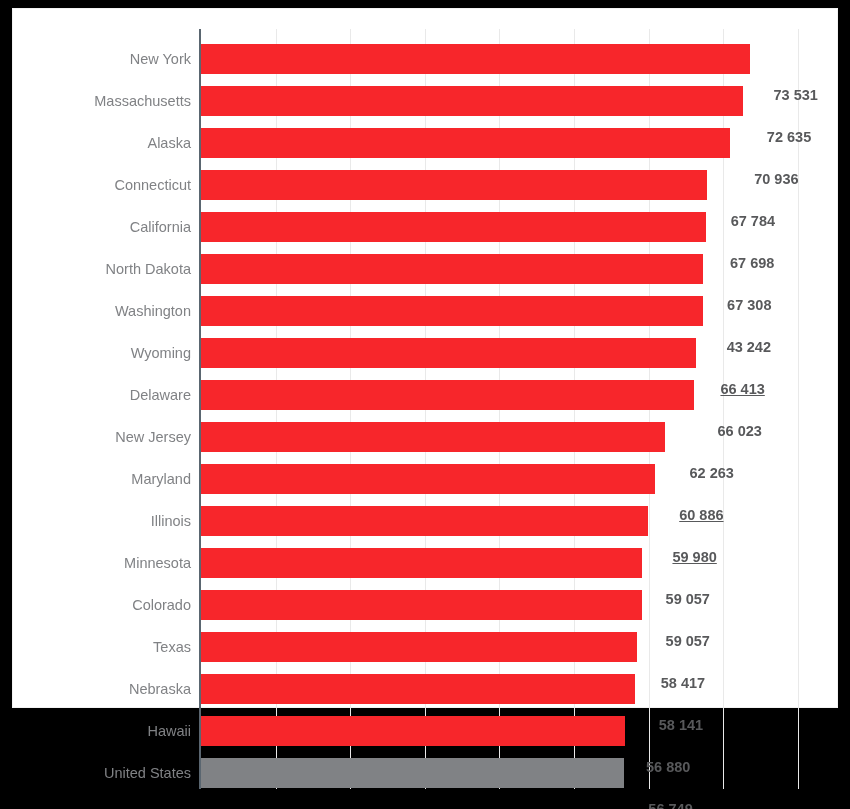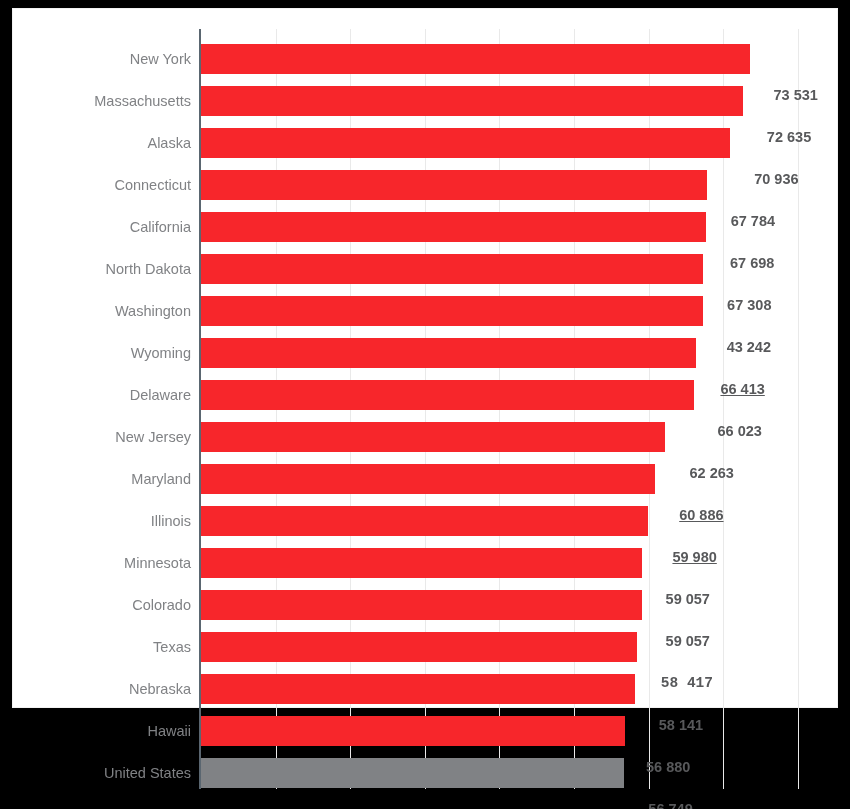--- a/index.html
+++ b/index.html
@@ -231,21 +231,21 @@
             <div class="cat-label">Colorado</div>
             <div class="bar-wrap">
               <div class="bar" style="width: 440.565px;"></div>
               <div class="val-label" style="left: 440.565px;">59 057</div>
             </div>
           </div>
           <div class="row">
             <div class="cat-label">Texas</div>
             <div class="bar-wrap">
               <div class="bar" style="width: 435.791px;"></div>
-              <div class="val-label" style="left: 435.791px; font-family: Liberation Mono, monospace;">58 417</div>
+              <div class="val-label" style="left: 435.791px;">58 417</div>
             </div>
           </div>
           <div class="row">
             <div class="cat-label">Nebraska</div>
             <div class="bar-wrap">
               <div class="bar" style="width: 433.732px;"></div>
               <div class="val-label" style="left: 433.732px;">58 141</div>
             </div>
           </div>
           <div class="row">

